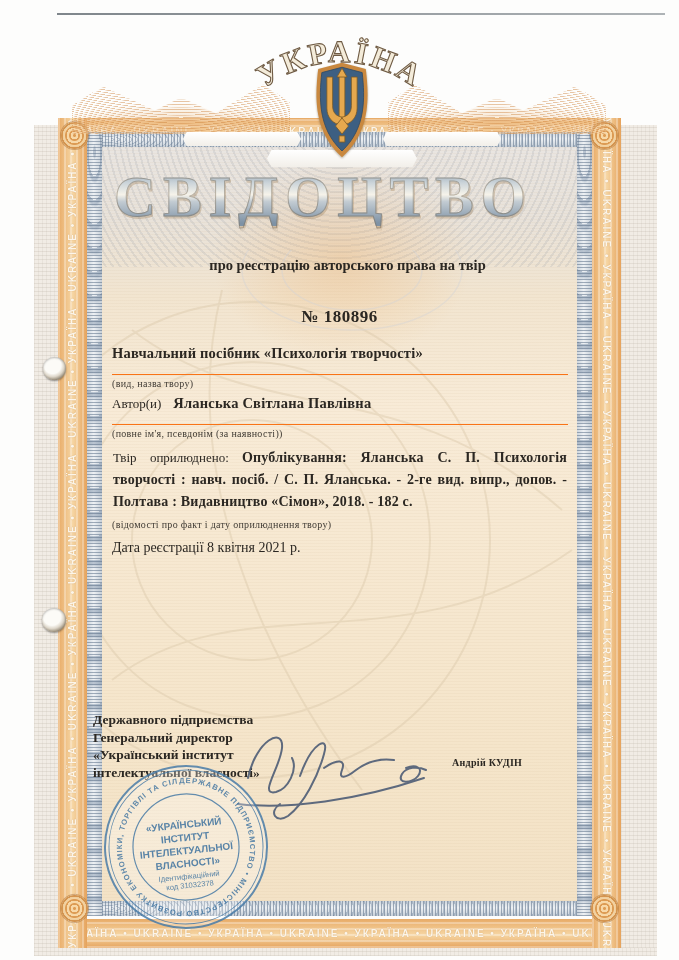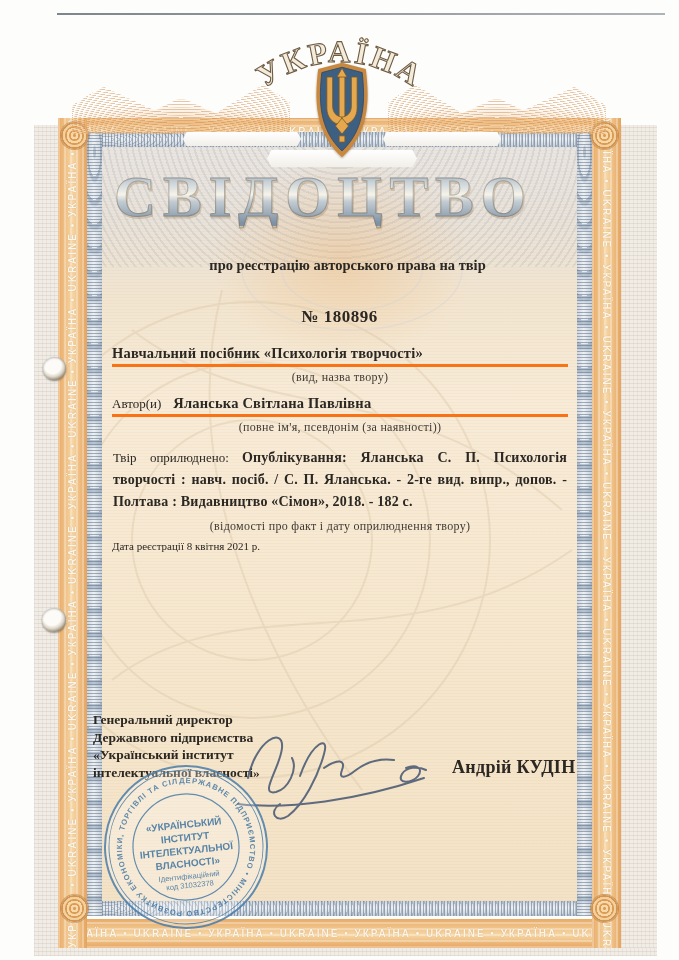--- a/index.html
+++ b/index.html
@@ -98,32 +98,32 @@
     -webkit-background-clip:text;background-clip:text;color:transparent;
     -webkit-text-stroke:1px rgba(125,112,92,.5);
     filter:drop-shadow(1px 2px 0 rgba(160,130,90,.35));}
 
   .subtitle{left:102px;top:257px;width:475px;text-align:center;font-weight:bold;font-size:14.5px;padding-left:8px;}
   .cert-number{left:102px;top:307px;width:475px;text-align:center;font-weight:bold;font-size:17px;letter-spacing:.5px;}
 
   .field{left:112px;width:456px;}
   .f-value{font-weight:bold;font-size:14.5px;letter-spacing:.2px;}
   .f-label{font-size:13px;}
-  .rule{border-bottom:3px solid #f97316;padding-bottom:2px;}
-  .caption{text-align:center;font-size:12px;color:#3f3a33;margin-top:3px;letter-spacing:.3px;}
+  .rule{border-bottom:1px solid #f97316;padding-bottom:12px;}
+  .caption{font-size:10px;color:#3f3a33;margin-top:3px;letter-spacing:.3px;}
   .fld-title{top:344px;}
   .fld-author{top:394px;}
   .fld-pub{top:446px;}
   .fld-pub p{margin:1px;text-align:justify;font-size:12.5px;line-height:21px;}
   .fld-pub .f-value{font-size:14px;}
   .fld-pub .caption{margin-top:6px;}
-  .date-line{left:112px;top:540px;font-size:11px;}
+  .date-line{left:112px;top:540px;font-size:14px;}
 
   .dir-block{left:93px;top:711px;font-weight:bold;font-size:13.5px;line-height:17.5px;}
-  .signer{left:452px;top:757px;font-weight:bold;font-size:18px;letter-spacing:.3px;}
+  .signer{left:452px;top:757px;font-weight:bold;font-size:10px;letter-spacing:.3px;}
   .sig-svg{left:228px;top:712px;width:225px;height:108px;opacity:.9;}
 
   .seal-svg{left:99px;top:762px;width:174px;height:170px;opacity:.85;transform:rotate(-6deg);}
 
   .hole{border-radius:50%;
     background:radial-gradient(circle at 42% 36%,#fcfbf7 0 42%,#ddd6c9 58%,#9a8f7c 74%,#60584a 88%,#4c453a 100%);
     box-shadow:0 1px 2px rgba(0,0,0,.4), inset 0 1px 2px rgba(0,0,0,.25);}
   .hole-1{left:43px;top:357px;width:23px;height:23px;}
   .hole-2{left:42px;top:608px;width:24px;height:24px;}
 </style>
@@ -230,22 +230,22 @@
     <p>
       <span class="f-label">Твір оприлюднено:</span>
       <span class="f-value">Опублікування: Яланська С. П. Психологія творчості : навч. посіб. / С. П. Яланська. - 2-ге вид. випр., допов. - Полтава : Видавництво «Сімон», 2018. - 182 с.</span>
     </p>
     <div class="caption">(відомості про факт і дату оприлюднення твору)</div>
   </div>
 
   <div class="abs date-line">Дата реєстрації 8 квітня 2021 р.</div>
 
   <div class="abs dir-block">
+    <div>Державного підприємства</div>
     <div>Генеральний директор</div>
-    <div>Державного підприємства</div>
     <div>«Український інститут</div>
     <div>інтелектуальної власності»</div>
   </div>
 
   <svg class="abs sig-svg" viewBox="0 0 225 108">
     <g fill="none" stroke="#4e5d76" stroke-width="2" stroke-linecap="round">
       <path d="M20,66 C28,28 56,14 54,36 C52,56 30,84 48,80 C60,77 70,58 64,46"></path>
       <path d="M72,64 C84,30 102,22 96,42 C90,64 76,92 60,104 C48,112 40,100 52,92"></path>
       <path d="M96,56 C110,46 118,48 114,58 C110,68 118,66 128,58 C140,49 152,46 166,48"></path>
       <path d="M10,92 C60,98 130,88 196,66"></path>

